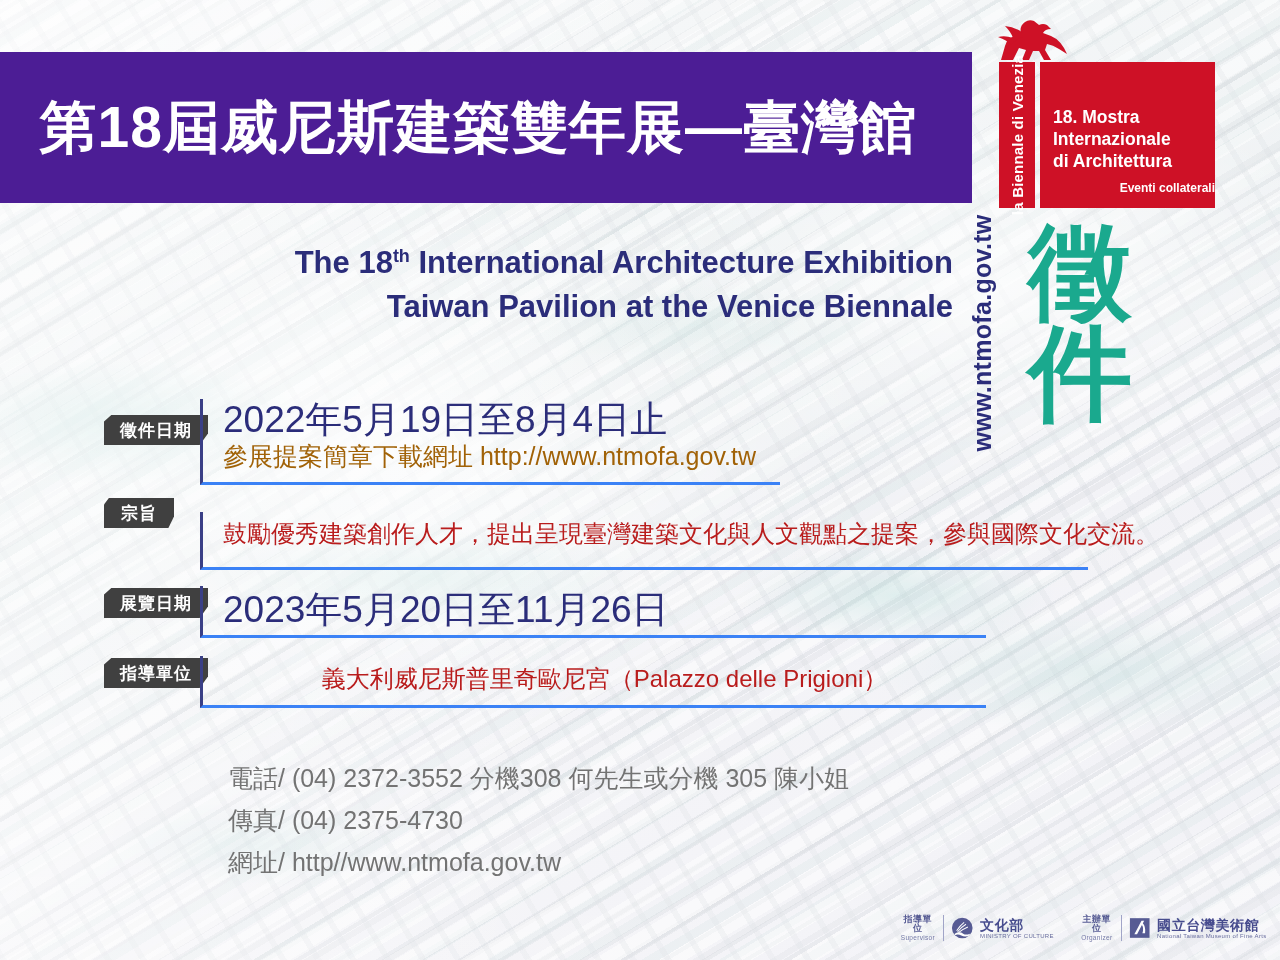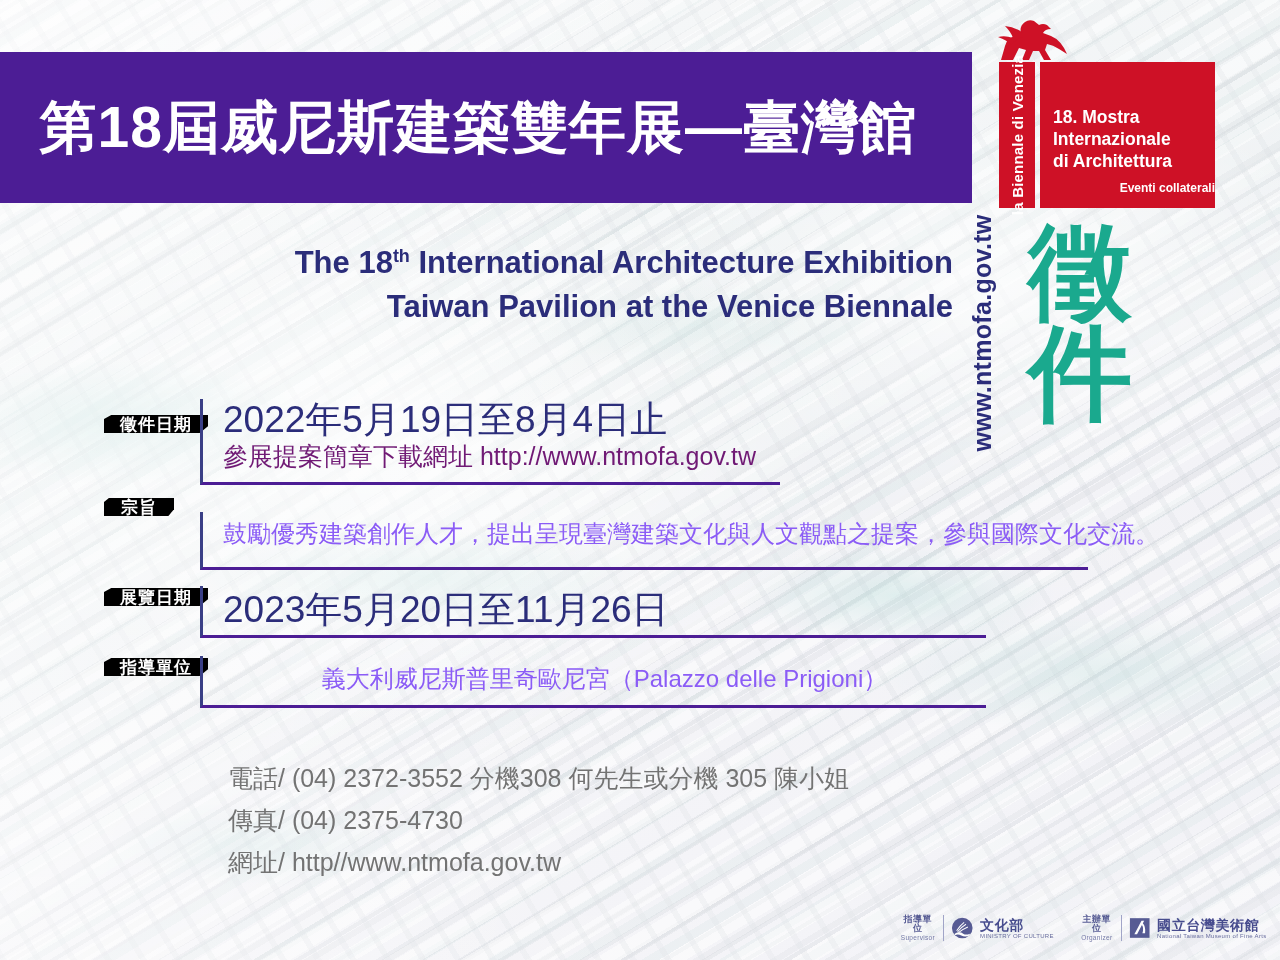--- a/index.html
+++ b/index.html
@@ -109,39 +109,39 @@
   .bigcall{
     position:absolute;left:1028px;top:222px;width:130px;
     color:#1aa98e;font-size:104px;font-weight:bold;line-height:.97;
     letter-spacing:0;
   }
 
   
   .info{position:absolute;left:0;top:0;width:1280px;}
 
   .tag{
-    position:absolute;height:18px;color:#ffffff;font-size:17px;font-weight:bold;
+    position:absolute;height:30px;color:#ffffff;font-size:17px;font-weight:bold;
     display:flex;align-items:center;justify-content:center;
-    background:#000000;
+    background:#404040;
     letter-spacing:1px;padding:0 13px;box-sizing:border-box;
     clip-path:polygon(7% 0,100% 0,100% 62%,92% 100%,0 100%,0 22%);
   }
   .tag.short{}
 
   .field{
     position:absolute;
     border-left:3px solid #3a3f86;
-    border-bottom:3px solid #4c1d95;
+    border-bottom:3px solid #3b82f6;
     box-sizing:border-box;
   }
   .field-inner{padding:0 0 6px 20px;}
 
   .line-big{color:#2b2d7a;font-size:37px;line-height:1.12;white-space:nowrap;}
-  .line-mid{color:#701a75;font-size:25px;line-height:1.3;white-space:nowrap;}
-  .line-body{color:#8b5cf6;font-size:24px;line-height:1.3;white-space:nowrap;}
+  .line-mid{color:#a16207;font-size:25px;line-height:1.3;white-space:nowrap;}
+  .line-body{color:#b91c1c;font-size:24px;line-height:1.3;white-space:nowrap;}
 
   
   .contact{
     position:absolute;left:228px;top:758px;width:760px;color:#737373;
     font-size:25px;line-height:1.67;
   }
   .contact div{white-space:nowrap;}
 
   
   .footer{position:absolute;left:900px;top:905px;width:360px;height:46px;

